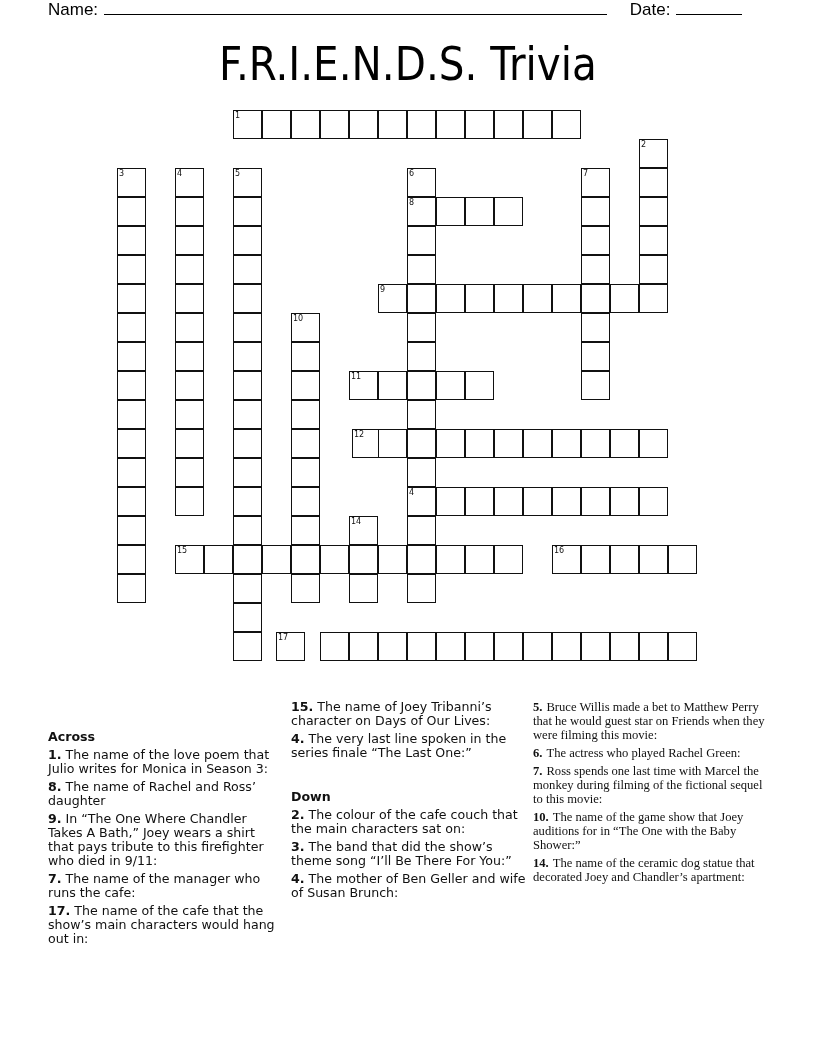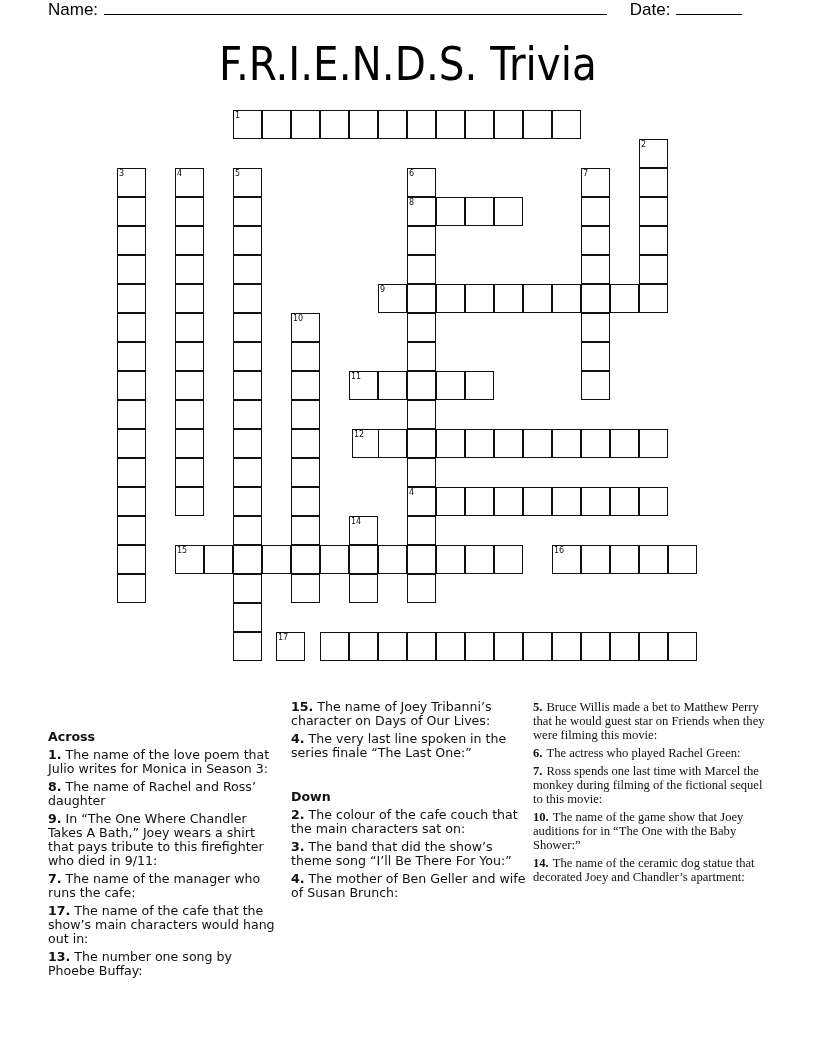--- a/index.html
+++ b/index.html
@@ -308,21 +308,20 @@
 
 <div class="clues">
 
   <div class="col" id="col1">
     <span class="section-head">Across</span>
     <div class="clue"><span class="cn">1.</span><span>The name of the love poem that Julio writes for Monica in Season 3:</span></div>
     <div class="clue"><span class="cn">8.</span><span>The name of Rachel and Ross’ daughter</span></div>
     <div class="clue"><span class="cn">9.</span><span>In “The One Where Chandler Takes A Bath,” Joey wears a shirt that pays tribute to this firefighter who died in 9/11:</span></div>
     <div class="clue"><span class="cn">7.</span><span>The name of the manager who runs the cafe:</span></div>
     <div class="clue"><span class="cn">17.</span><span>The name of the cafe that the show’s main characters would hang out in:</span></div>
-    <div class="clue"><span class="cn">13.</span><span>The number one song by Phoebe Buffay:</span></div>
   </div>
 
   <div class="col" id="col2">
     <div class="clue"><span class="cn">15.</span><span>The name of Joey Tribanni’s character on Days of Our Lives:</span></div>
     <div class="clue"><span class="cn">4.</span><span>The very last line spoken in the series finale “The Last One:”</span></div>
     <span class="section-head">Down</span>
     <div class="clue"><span class="cn">2.</span><span>The colour of the cafe couch that the main characters sat on:</span></div>
     <div class="clue"><span class="cn">3.</span><span>The band that did the show’s theme song “I’ll Be There For You:”</span></div>
     <div class="clue"><span class="cn">4.</span><span>The mother of Ben Geller and wife of Susan Brunch:</span></div>
   </div>

